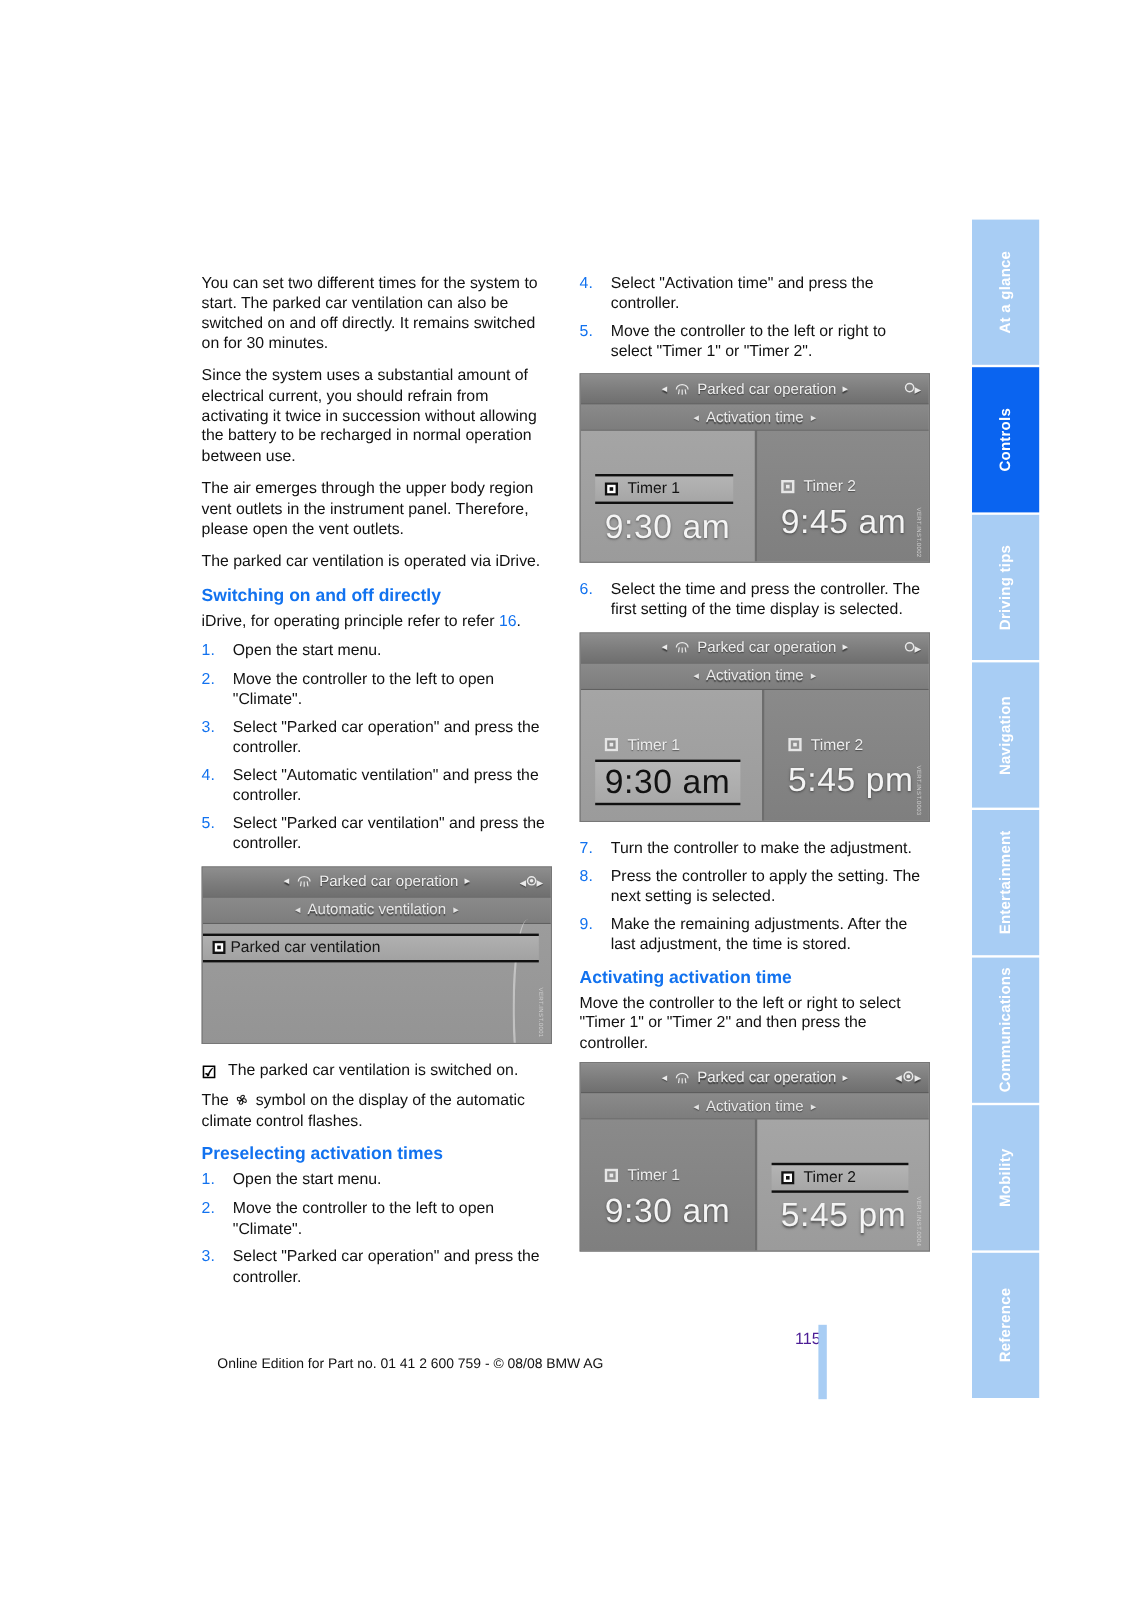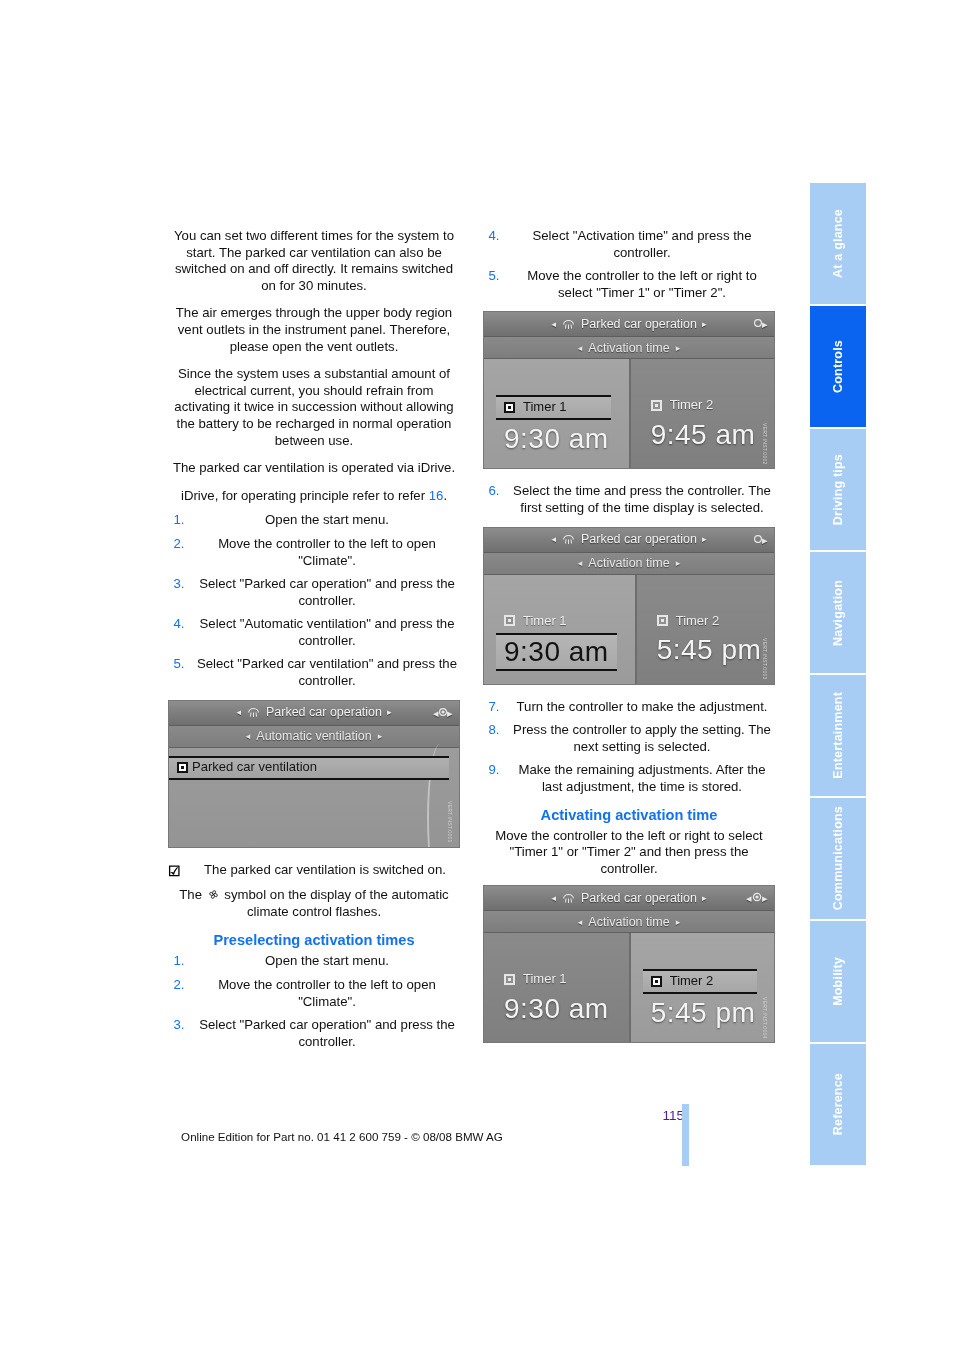--- a/index.html
+++ b/index.html
@@ -39,21 +39,20 @@
     white-space: nowrap;
   }
   .tab.active .tab-label { color: #ffffff; }
 
   
   .col {
     position: absolute;
     width: 292px;
     font-size: 13.2px;
     line-height: 16.6px;
-    text-align: center;
   }
   .col-left  { left: 168px; top: 228px; }
   .col-right { left: 483px; top: 228px; }
 
   p.para { margin: 0 0 11px 0; }
   h2.heading {
     color: #1272ef;
     font-size: 14.6px;
     font-weight: bold;
     margin: 10px 0 4px 0;
@@ -240,24 +239,25 @@
   }
 </style>
 </head>
 <body>
 
 <div class="page">
 
   <div class="col col-left">
 
     <p class="para">You can set two different times for the system to start. The parked car ventilation can also be switched on and off directly. It remains switched on for 30 minutes.</p>
+    <p class="para">Since the system uses a substantial amount of electrical current, you should refrain from activating it twice in succession without allowing the battery to be recharged in normal operation between use.</p>
     <p class="para">The air emerges through the upper body region vent outlets in the instrument panel. Therefore, please open the vent outlets.</p>
-    <p class="para">Since the system uses a substantial amount of electrical current, you should refrain from activating it twice in succession without allowing the battery to be recharged in normal operation between use.</p>
     <p class="para">The parked car ventilation is operated via iDrive.</p>
 
+    <h2 class="heading">Switching on and off directly</h2>
     <p class="lead"><span>iDrive, for operating principle refer to refer </span><span class="pagelink">16</span><span>.</span></p>
 
     <ol class="steps">
       <li><span class="num">1.</span><span>Open the start menu.</span></li>
       <li><span class="num">2.</span><span>Move the controller to the left to open "Climate".</span></li>
       <li><span class="num">3.</span><span>Select "Parked car operation" and press the controller.</span></li>
       <li><span class="num">4.</span><span>Select "Automatic ventilation" and press the controller.</span></li>
       <li><span class="num">5.</span><span>Select "Parked car ventilation" and press the controller.</span></li>
     </ol>
 

